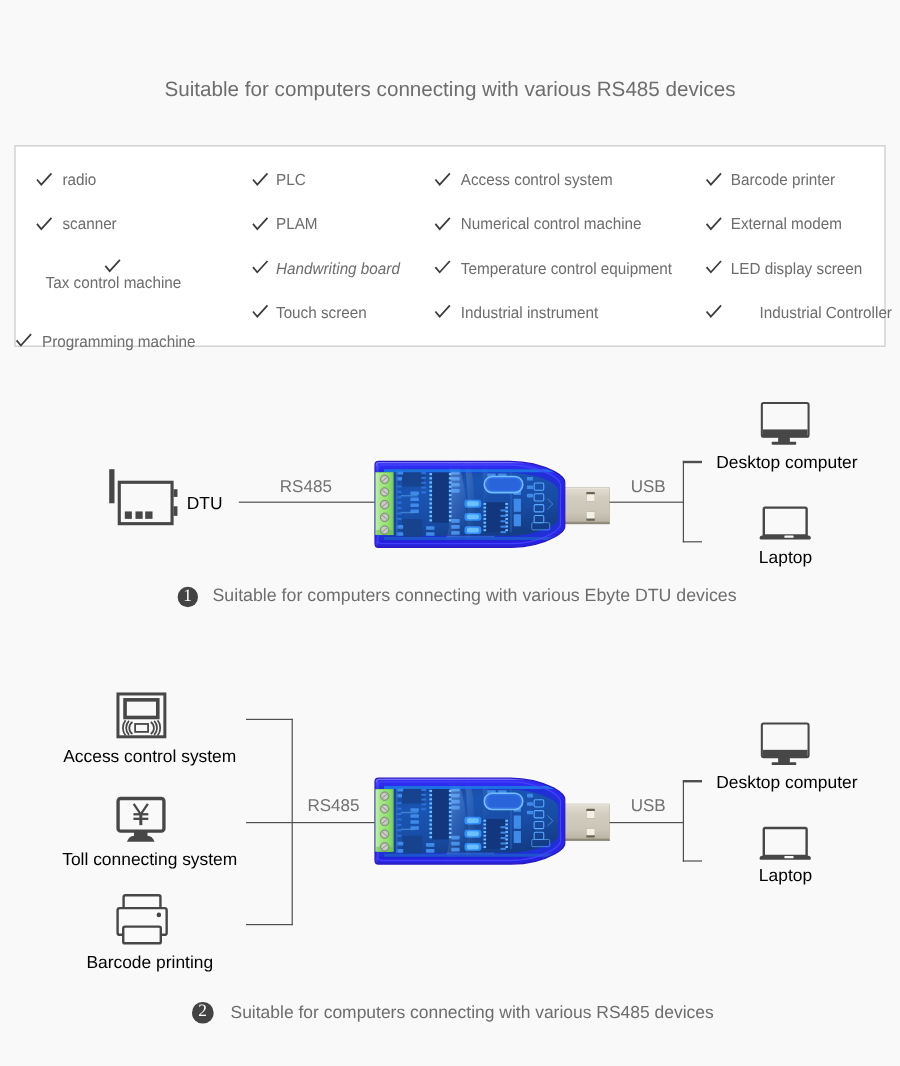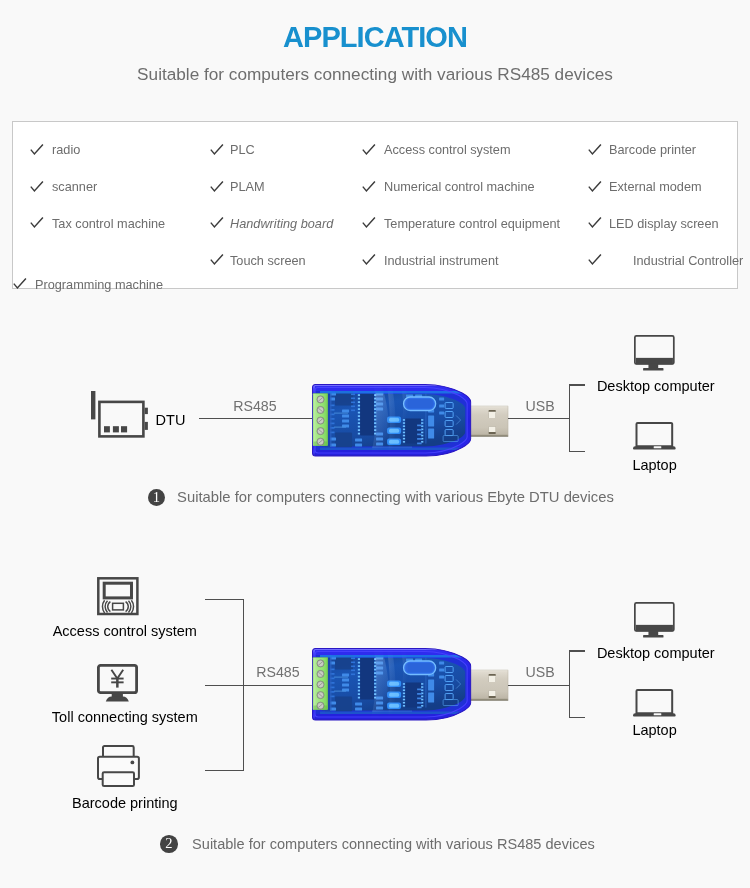--- a/index.html
+++ b/index.html
@@ -39,36 +39,35 @@
   .node-label{position:absolute;font-size:14.5px;color:#000000;white-space:nowrap;line-height:1;}
   
   .wire-label{position:absolute;font-size:14.2px;color:#717171;white-space:nowrap;line-height:1;}
   svg{display:block;overflow:visible;}
   .ico{position:absolute;}
 </style>
 </head>
 <body>
 
 <div class="page">
-  <div class="title">APPLICATION</div>
   <div class="subtitle">Suitable for computers connecting with various RS485 devices</div>
   <div class="checkbox-panel" id="checklist">
       <div class="check-item" style="left: 17px; top: 20px;">
         <svg class="check-icon" viewBox="0 0 14 12">
           <path d="M0.8 5.6 L4.4 9.9 L12.9 0.5" fill="none" stroke="#3c3c3c" stroke-width="1.45" stroke-linecap="butt" stroke-linejoin="miter"></path>
         </svg>
         <span class="check-label" style="margin-left: 8.2px;">radio</span>
       </div>
       <div class="check-item" style="left: 17px; top: 57px;">
         <svg class="check-icon" viewBox="0 0 14 12">
           <path d="M0.8 5.6 L4.4 9.9 L12.9 0.5" fill="none" stroke="#3c3c3c" stroke-width="1.45" stroke-linecap="butt" stroke-linejoin="miter"></path>
         </svg>
         <span class="check-label" style="margin-left: 8.2px;">scanner</span>
       </div>
-      <div class="check-item" style="left: 17px; top: 93.5px;">
+      <div class="check-item" style="left: 17px; top: 93.5px; flex-direction: column;">
         <svg class="check-icon" viewBox="0 0 14 12">
           <path d="M0.8 5.6 L4.4 9.9 L12.9 0.5" fill="none" stroke="#3c3c3c" stroke-width="1.45" stroke-linecap="butt" stroke-linejoin="miter"></path>
         </svg>
         <span class="check-label" style="margin-left: 8.2px;">Tax control machine</span>
       </div>
       <div class="check-item" style="left: 0; top: 130.5px; margin-top: 24px;">
         <svg class="check-icon" viewBox="0 0 14 12">
           <path d="M0.8 5.6 L4.4 9.9 L12.9 0.5" fill="none" stroke="#3c3c3c" stroke-width="1.45" stroke-linecap="butt" stroke-linejoin="miter"></path>
         </svg>
         <span class="check-label" style="margin-left: 8.2px;">Programming machine</span>

